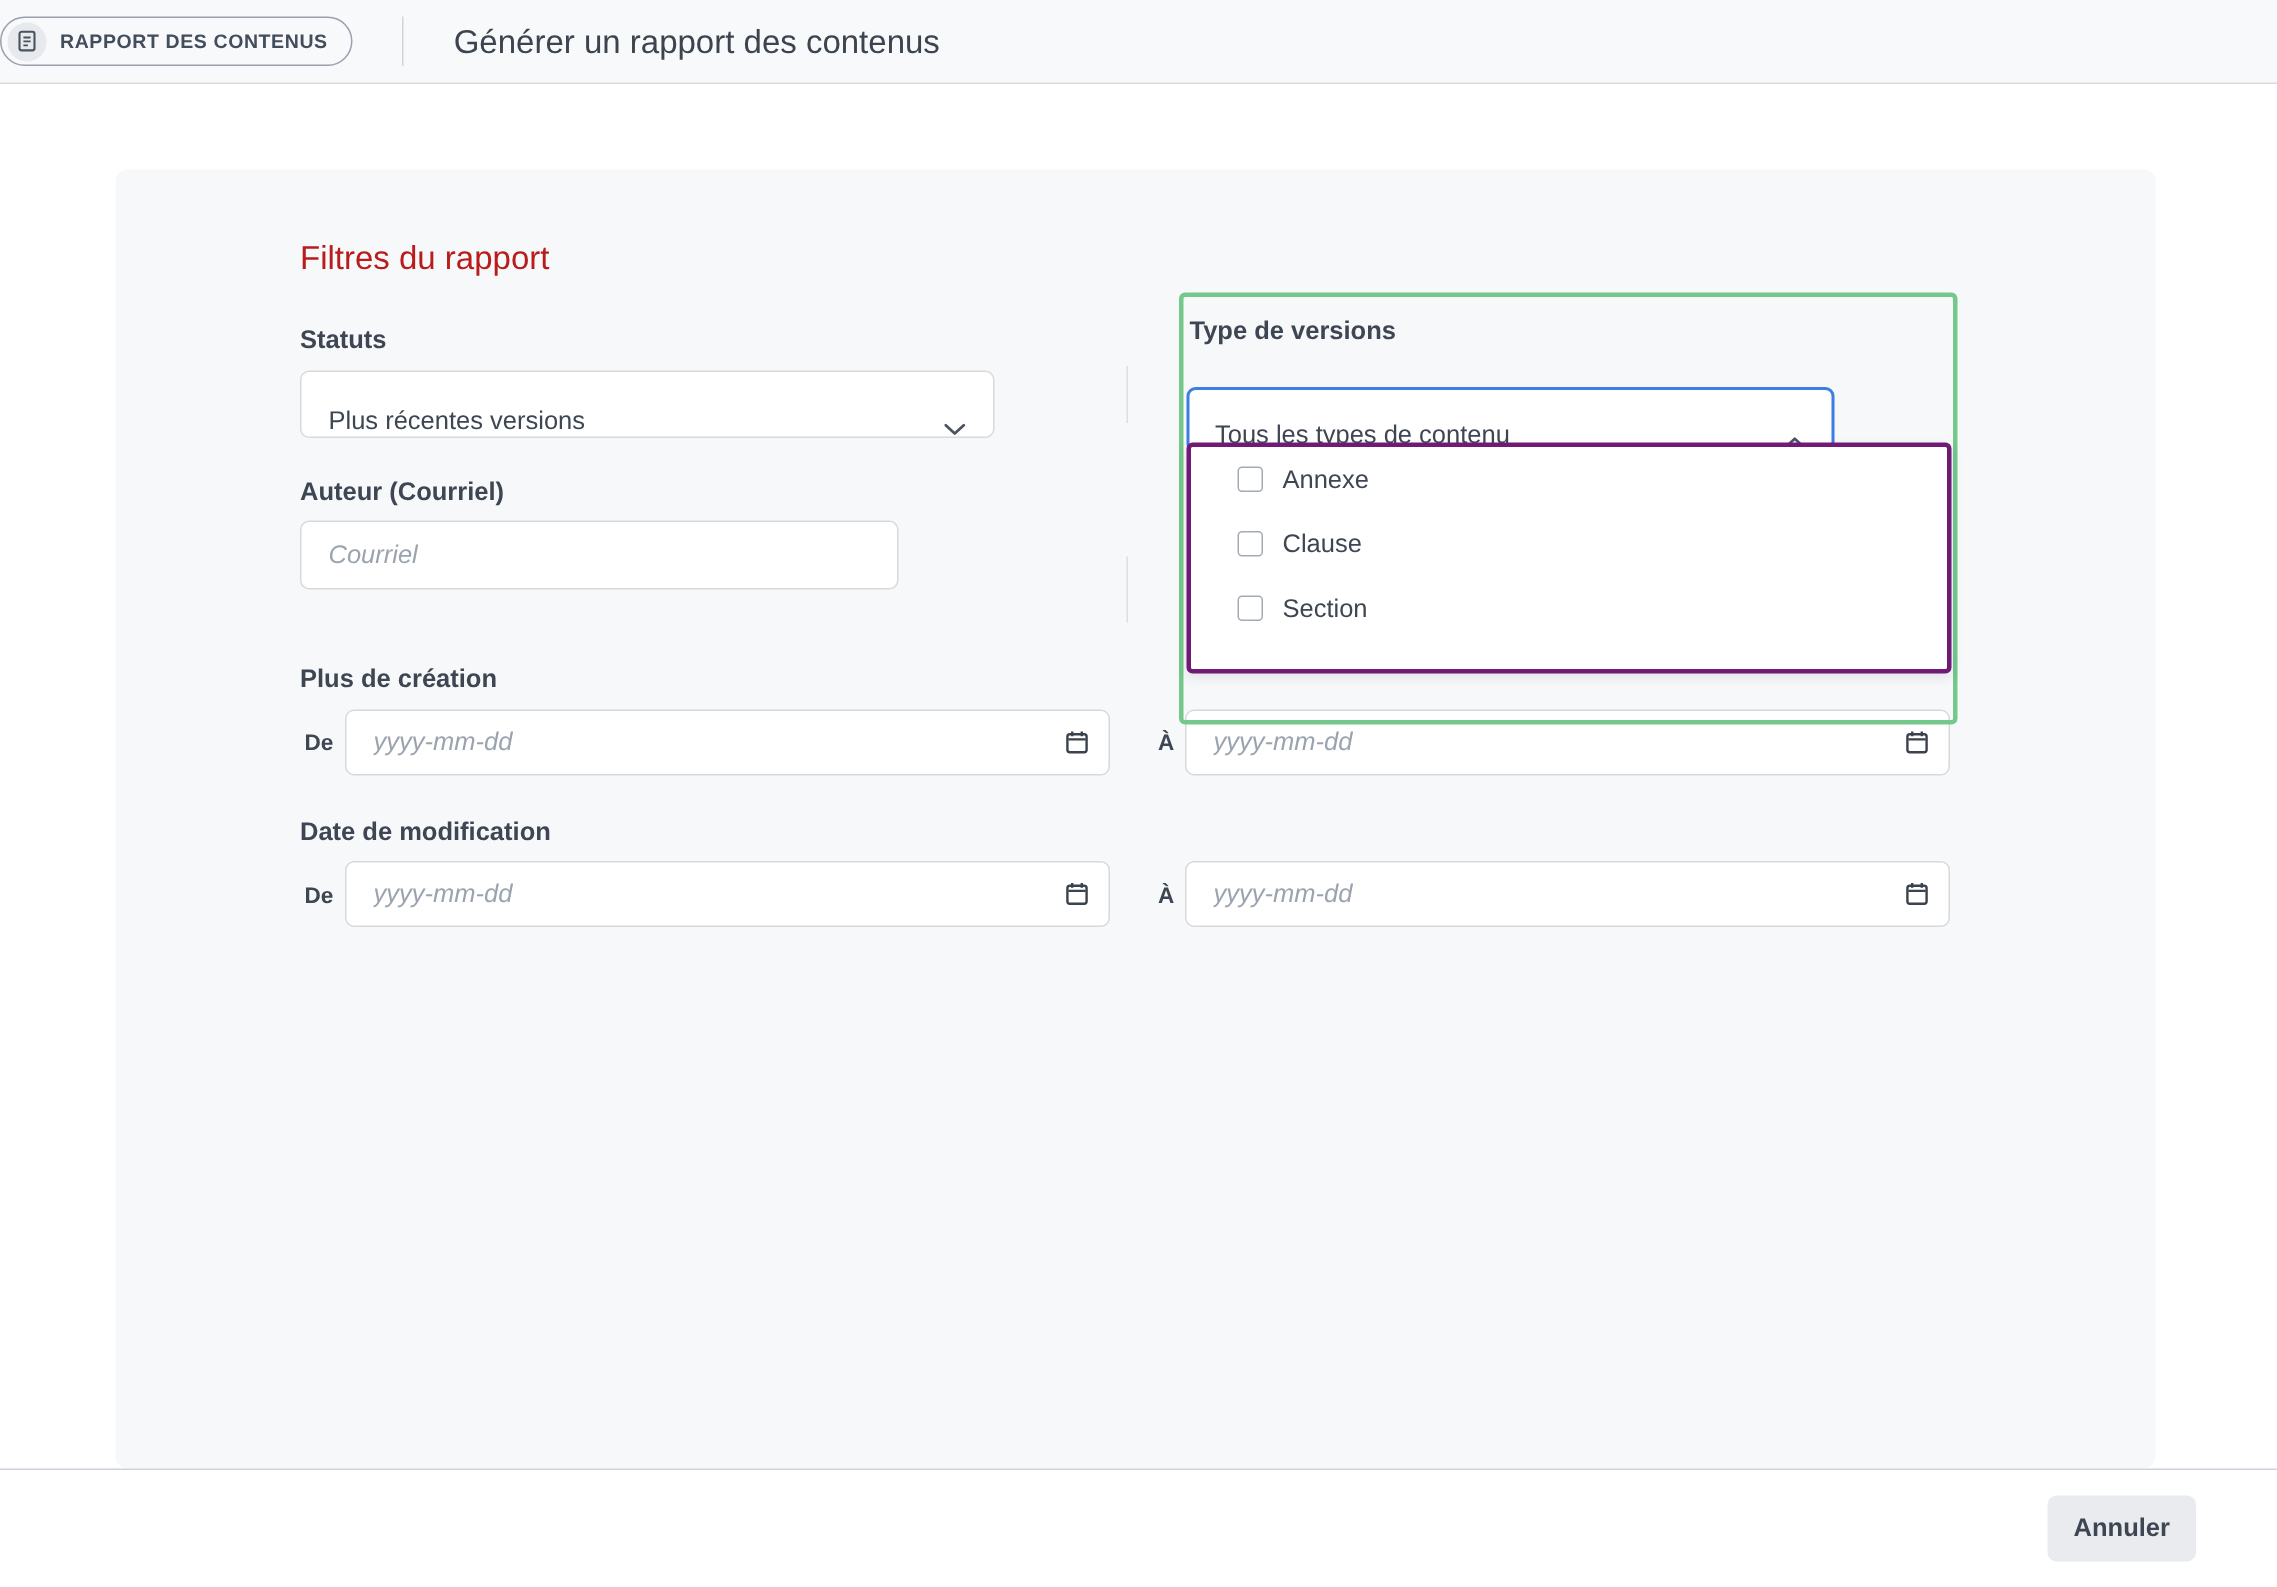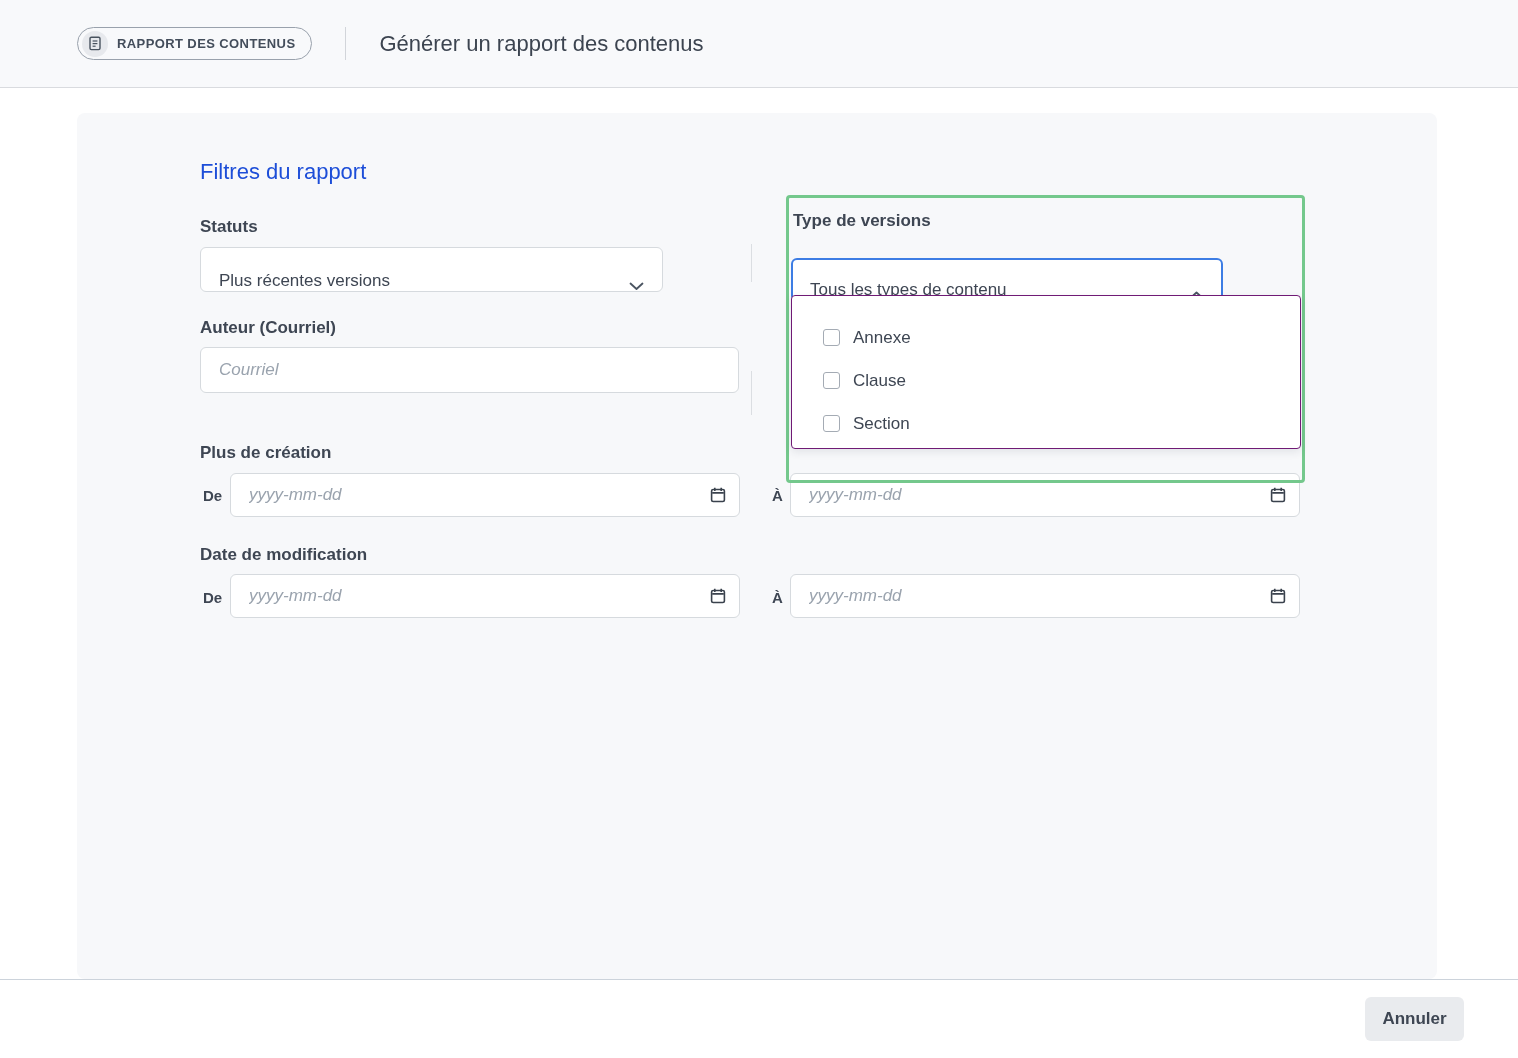--- a/index.html
+++ b/index.html
@@ -7,25 +7,24 @@
   body {
     position:relative;
     background:#ffffff;
     font-family:"Liberation Sans", sans-serif;
     color:#3e4653;
     overflow:hidden;
   }
 
   
   .topbar {
-    position:absolute; top:0; left:0; width:1518px; height:88px;
+    position:absolute; top:0; left:0; width:1518px; height:56px;
     background:#f8f9fb;
     border-bottom:1px solid #d9dbdf;
     display:flex; align-items:center;
-    padding-left:77px;
   }
   .badge-pill {
     display:inline-flex; align-items:center; gap:9px;
     height:33px; padding:3px 16px 3px 4px;
     border:1px solid #99a1ac; border-radius:17px;
     background:transparent; cursor:pointer;
   }
   .badge-icon-circle {
     width:26px; height:26px; border-radius:50%;
     background:#e7e9ed;
@@ -42,21 +41,21 @@
 
   
   .card {
     position:absolute; left:77px; top:113px;
     width:1360px; height:866px;
     background:#f7f8fa;
     border-radius:8px;
   }
   .card-abs { position:absolute; }
 
-  .section-heading { font-size:22px; color:#1d4ed8; }
+  .section-heading { font-size:22px; color:#b91c1c; }
   .field-label { font-size:17px; font-weight:bold; color:#3e4653; }
 
   .select-box {
     background:#ffffff;
     border:1px solid #d6dade;
     border-radius:6px;
     display:flex; align-items:flex-end; justify-content:space-between;
     padding:0 18px;
     font-size:17px; color:#3e4653;
     cursor:pointer;
@@ -95,24 +94,23 @@
     border-radius:4px;
     z-index:5;
   }
   .green-box .gb-label { position:absolute; left:4px; top:13px; }
   .green-box .gb-select {
     position:absolute; left:2px; top:60px; width:432px; height:44px;
   }
   .dropdown-panel {
     position:absolute; left:2px; top:97px; width:510px; height:154px;
     background:#ffffff;
-    border:1px solid #701a75;
+    border:3px solid #701a75;
     border-radius:4px;
     box-shadow:0 3px 8px rgba(40,50,70,.10);
-    padding-top:20px;
     z-index:2;
   }
   .dd-item {
     display:flex; align-items:center; gap:13px;
     height:43px; padding-left:31px;
     font-size:17px; color:#3e4653;
     cursor:pointer;
   }
   .checkbox {
     width:17px; height:17px;
@@ -168,21 +166,21 @@
     <span style="display:flex;">
       <svg width="15" height="9" viewBox="0 0 15 9" fill="none">
         <polyline points="1.5,1.5 7.5,7 13.5,1.5" stroke="#4a5461" stroke-width="1.8" fill="none" stroke-linecap="round" stroke-linejoin="round"></polyline>
       </svg>
     </span>
   </div>
 
   <div class="v-divider" style="left:674px; top:131px; height:38px;"></div>
 
   <div class="card-abs field-label" style="left:123px; top:205px;">Auteur (Courriel)</div>
-  <div class="card-abs" style="left:123px; top:234px; width:539px; height:46px;">
+  <div class="card-abs" style="left:123px; top:234px; width:399px; height:46px;">
     <input class="text-input" type="text" placeholder="Courriel" style="">
   </div>
 
   <div class="v-divider" style="left:674px; top:258px; height:44px;"></div>
 
   <div class="card-abs field-label" style="left:123px; top:330px;">Plus de création</div>
 
   <span class="date-prefix" style="left:126px; top:374px;">De</span>
   <div class="date-wrap" style="left:153px; top:360px; width:510px; height:44px;">
     <input class="date-input" type="text" placeholder="yyyy-mm-dd" style="">

